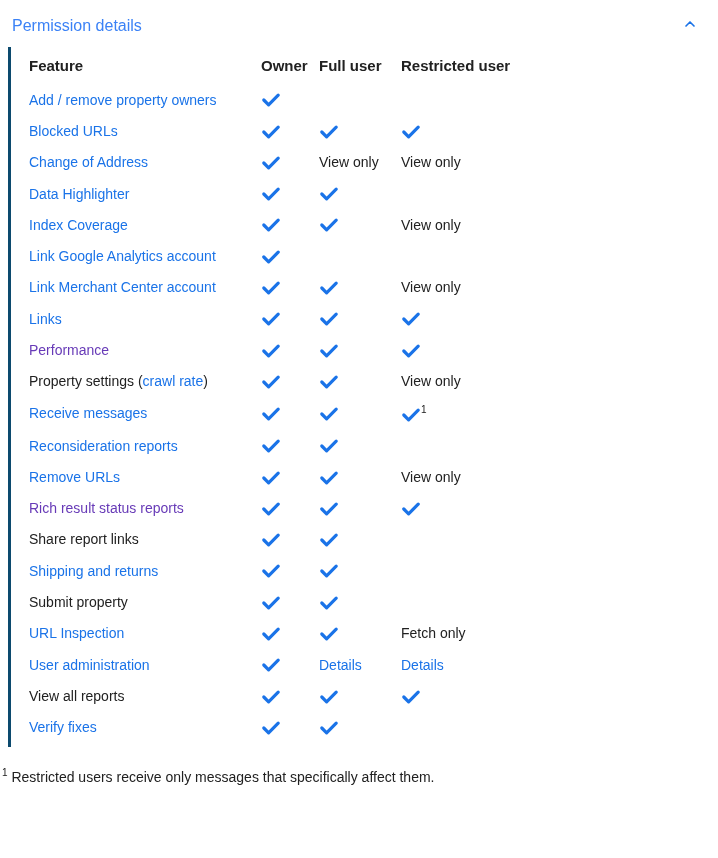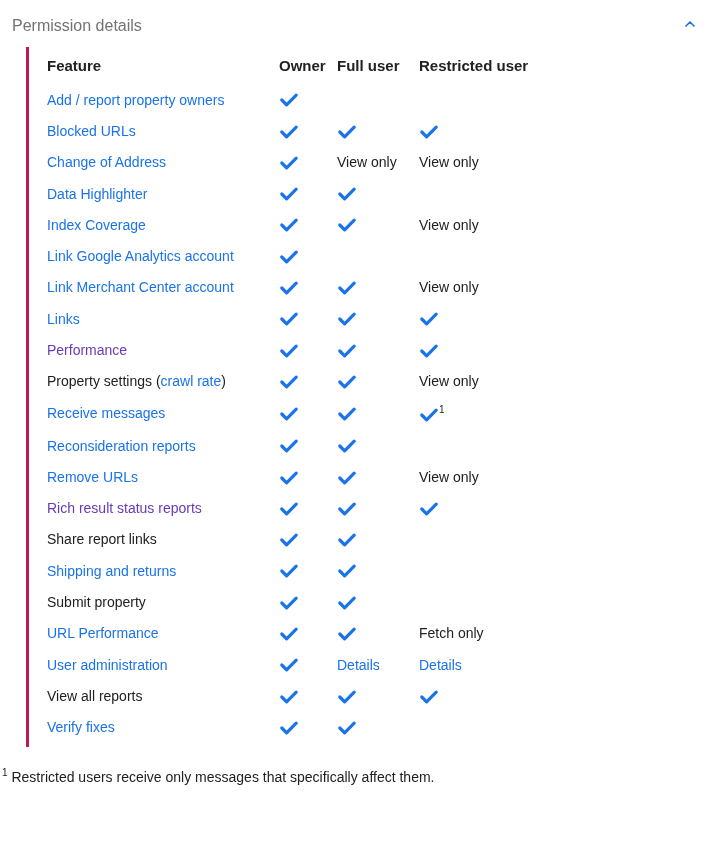--- a/index.html
+++ b/index.html
@@ -10,32 +10,32 @@
     color: #212121;
     background: #fff;
     width: 718px;
     padding: 8px 0;
   }
   .section-header {
     display: flex;
     justify-content: space-between;
     align-items: center;
     padding: 8px 20px 12px 12px;
-    color: #737373;
+    color: #3b82f6;
     cursor: pointer;
   }
   .section-header span.title {
     font-size: 16px;
   }
   .chevron {
     color: #1a73e8;
   }
   .content {
-    border-left: 3px solid #be185d;
-    margin-left: 26px;
+    border-left: 3px solid #0c4a6e;
+    margin-left: 8px;
     padding: 4px 0 4px 18px;
     width: 680px;
   }
   table {
     border-collapse: collapse;
   }
   th {
     text-align: left;
     font-weight: 700;
     font-size: 15px;
@@ -85,21 +85,21 @@
     <thead>
       <tr>
         <th class="col-feature">Feature</th>
         <th class="col-owner">Owner</th>
         <th class="col-full">Full user</th>
         <th class="col-restricted">Restricted user</th>
       </tr>
     </thead>
     <tbody id="tbody">
         <tr>
-          <td class="col-feature"><a href="#" class="linkish">Add / report property owners</a></td>
+          <td class="col-feature"><a href="#" class="linkish">Add / remove property owners</a></td>
           <td class="col-owner"><span class="check"><svg width="20" height="16" viewBox="0 0 24 20">
                 <path d="M3 10 L9 16 L21 4" stroke="#1a73e8" stroke-width="4" fill="none" stroke-linecap="round" stroke-linejoin="round"></path>
               </svg></span></td>
           <td class="col-full"></td>
           <td class="col-restricted"></td>
         </tr>
         <tr>
           <td class="col-feature"><a href="#" class="linkish">Blocked URLs</a></td>
           <td class="col-owner"><span class="check"><svg width="20" height="16" viewBox="0 0 24 20">
                 <path d="M3 10 L9 16 L21 4" stroke="#1a73e8" stroke-width="4" fill="none" stroke-linecap="round" stroke-linejoin="round"></path>
@@ -259,21 +259,21 @@
           <td class="col-feature"><span>Submit property</span></td>
           <td class="col-owner"><span class="check"><svg width="20" height="16" viewBox="0 0 24 20">
                 <path d="M3 10 L9 16 L21 4" stroke="#1a73e8" stroke-width="4" fill="none" stroke-linecap="round" stroke-linejoin="round"></path>
               </svg></span></td>
           <td class="col-full"><span class="check"><svg width="20" height="16" viewBox="0 0 24 20">
                 <path d="M3 10 L9 16 L21 4" stroke="#1a73e8" stroke-width="4" fill="none" stroke-linecap="round" stroke-linejoin="round"></path>
               </svg></span></td>
           <td class="col-restricted"></td>
         </tr>
         <tr>
-          <td class="col-feature"><a href="#" class="linkish">URL Performance</a></td>
+          <td class="col-feature"><a href="#" class="linkish">URL Inspection</a></td>
           <td class="col-owner"><span class="check"><svg width="20" height="16" viewBox="0 0 24 20">
                 <path d="M3 10 L9 16 L21 4" stroke="#1a73e8" stroke-width="4" fill="none" stroke-linecap="round" stroke-linejoin="round"></path>
               </svg></span></td>
           <td class="col-full"><span class="check"><svg width="20" height="16" viewBox="0 0 24 20">
                 <path d="M3 10 L9 16 L21 4" stroke="#1a73e8" stroke-width="4" fill="none" stroke-linecap="round" stroke-linejoin="round"></path>
               </svg></span></td>
           <td class="col-restricted"><span>Fetch only</span></td>
         </tr>
         <tr>
           <td class="col-feature"><a href="#" class="linkish">User administration</a></td>

